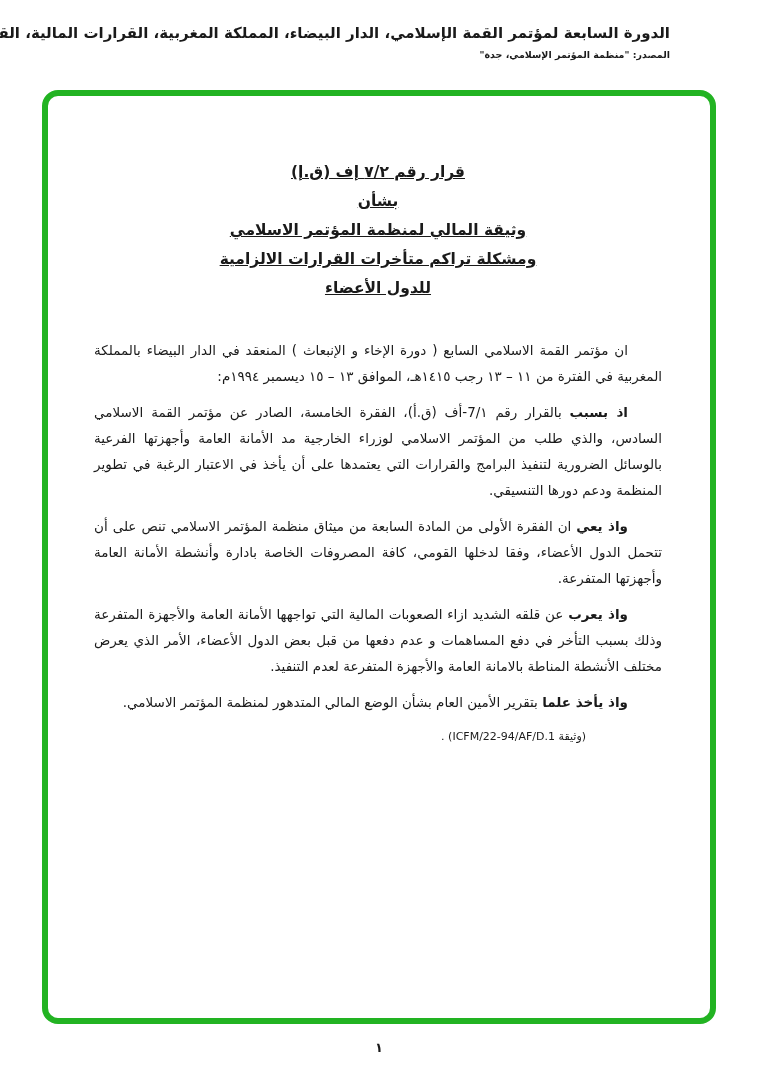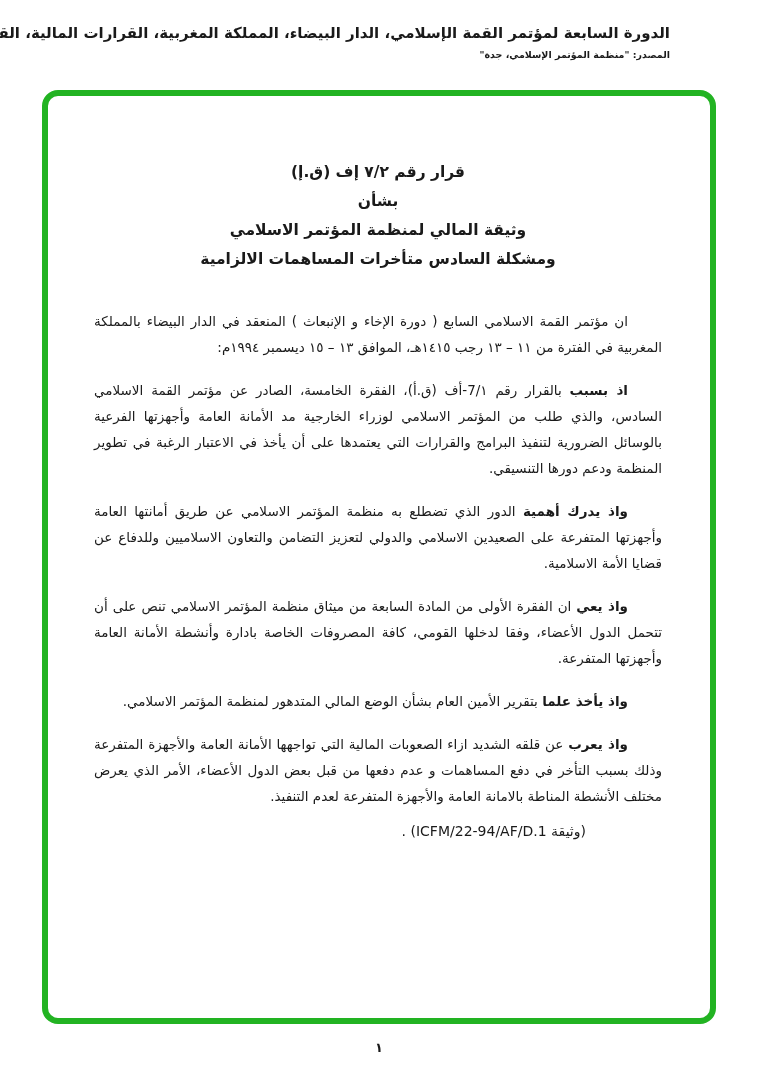--- a/index.html
+++ b/index.html
@@ -45,34 +45,34 @@
     overflow: hidden;
     background: #ffffff;
   }
   .title-block {
     text-align: center;
     font-weight: bold;
     font-size: 15.5px;
     line-height: 29px;
     margin-bottom: 34px;
   }
-  .title-line { white-space: nowrap; }
+  .title-line { white-space: nowrap; text-decoration: underline; }
   .body-block {
     font-size: 13.5px;
     line-height: 26px;
     text-align: justify;
     direction: rtl;
   }
   .para {
-    margin: 17px 0 9px 0;
+    margin: 10px 0 9px 0;
     text-indent: 34px;
   }
   .para .lead { font-weight: bold; }
   .doc-ref {
-    font-size: 14px;
+    font-size: 11px;
     text-align: right;
     padding-left: 0;
     padding-right: 76px;
     margin-top: 4px;
     direction: rtl;
   }
   .page-footer {
     text-align: center;
     margin-top: 16px;
   }
@@ -90,36 +90,36 @@
     <div class="header-line1">الدورة السابعة لمؤتمر القمة الإسلامي، الدار البيضاء، المملكة المغربية، القرارات المالية، القرار الرقم ٧/٢-أف (ق.أ)</div>
     <div class="header-line2">المصدر:  "منظمة المؤتمر الإسلامي، جدة"</div>
   </header>
 
   <main class="frame">
 
     <section class="title-block">
       <div class="title-line">قرار رقم ٧/٢ إف (ق.إ)</div>
       <div class="title-line">بشأن</div>
       <div class="title-line">وثيقة المالي لمنظمة المؤتمر الاسلامي</div>
-      <div class="title-line">ومشكلة السادس متأخرات المساهمات الالزامية</div>
+      <div class="title-line">ومشكلة تراكم متأخرات القرارات الالزامية</div>
+      <div class="title-line">للدول الأعضاء</div>
     </section>
 
     <section class="body-block">
 
       <p class="para"><span class="lead"></span><span>ان مؤتمر القمة الاسلامي السابع ( دورة الإخاء و الإنبعاث ) المنعقد في الدار البيضاء بالمملكة المغربية في الفترة من ١١ – ١٣ رجب ١٤١٥هـ، الموافق ١٣ – ١٥ ديسمبر ١٩٩٤م:</span></p>
 
       <p class="para"><span class="lead">اذ بسبب</span><span> بالقرار رقم 7/١-أف (ق.أ)، الفقرة الخامسة، الصادر عن مؤتمر القمة الاسلامي السادس، والذي طلب من المؤتمر الاسلامي لوزراء الخارجية مد الأمانة العامة وأجهزتها الفرعية بالوسائل الضرورية لتنفيذ البرامج والقرارات التي يعتمدها على أن يأخذ في الاعتبار الرغبة في تطوير المنظمة ودعم دورها التنسيقي.</span></p>
 
-      <p class="para"><span class="lead">واذ يدرك أهمية</span><span> الدور الذي تضطلع به منظمة المؤتمر الاسلامي عن طريق أمانتها العامة وأجهزتها المتفرعة على الصعيدين الاسلامي والدولي لتعزيز التضامن والتعاون الاسلاميين وللدفاع عن قضايا الأمة الاسلامية.</span></p>
 
       <p class="para"><span class="lead">واذ يعي</span><span> ان الفقرة الأولى من المادة السابعة من ميثاق منظمة المؤتمر الاسلامي تنص على أن تتحمل الدول الأعضاء، وفقا لدخلها القومي، كافة المصروفات الخاصة بادارة وأنشطة الأمانة العامة وأجهزتها المتفرعة.</span></p>
 
+      <p class="para"><span class="lead">واذ يعرب</span><span> عن قلقه الشديد ازاء الصعوبات المالية التي تواجهها الأمانة العامة والأجهزة المتفرعة وذلك بسبب التأخر في دفع المساهمات و عدم دفعها من قبل بعض الدول الأعضاء، الأمر الذي يعرض مختلف الأنشطة المناطة بالامانة العامة والأجهزة المتفرعة لعدم التنفيذ.</span></p>
+
       <p class="para"><span class="lead">واذ يأخذ علما</span><span> بتقرير الأمين العام بشأن الوضع المالي المتدهور لمنظمة المؤتمر الاسلامي.</span></p>
-
-      <p class="para"><span class="lead">واذ يعرب</span><span> عن قلقه الشديد ازاء الصعوبات المالية التي تواجهها الأمانة العامة والأجهزة المتفرعة وذلك بسبب التأخر في دفع المساهمات و عدم دفعها من قبل بعض الدول الأعضاء، الأمر الذي يعرض مختلف الأنشطة المناطة بالامانة العامة والأجهزة المتفرعة لعدم التنفيذ.</span></p>
 
       <div class="doc-ref">(وثيقة ICFM/22-94/AF/D.1) .</div>
 
     </section>
 
   </main>
 
   <footer class="page-footer">
     <div class="page-number">١</div>
   </footer>

